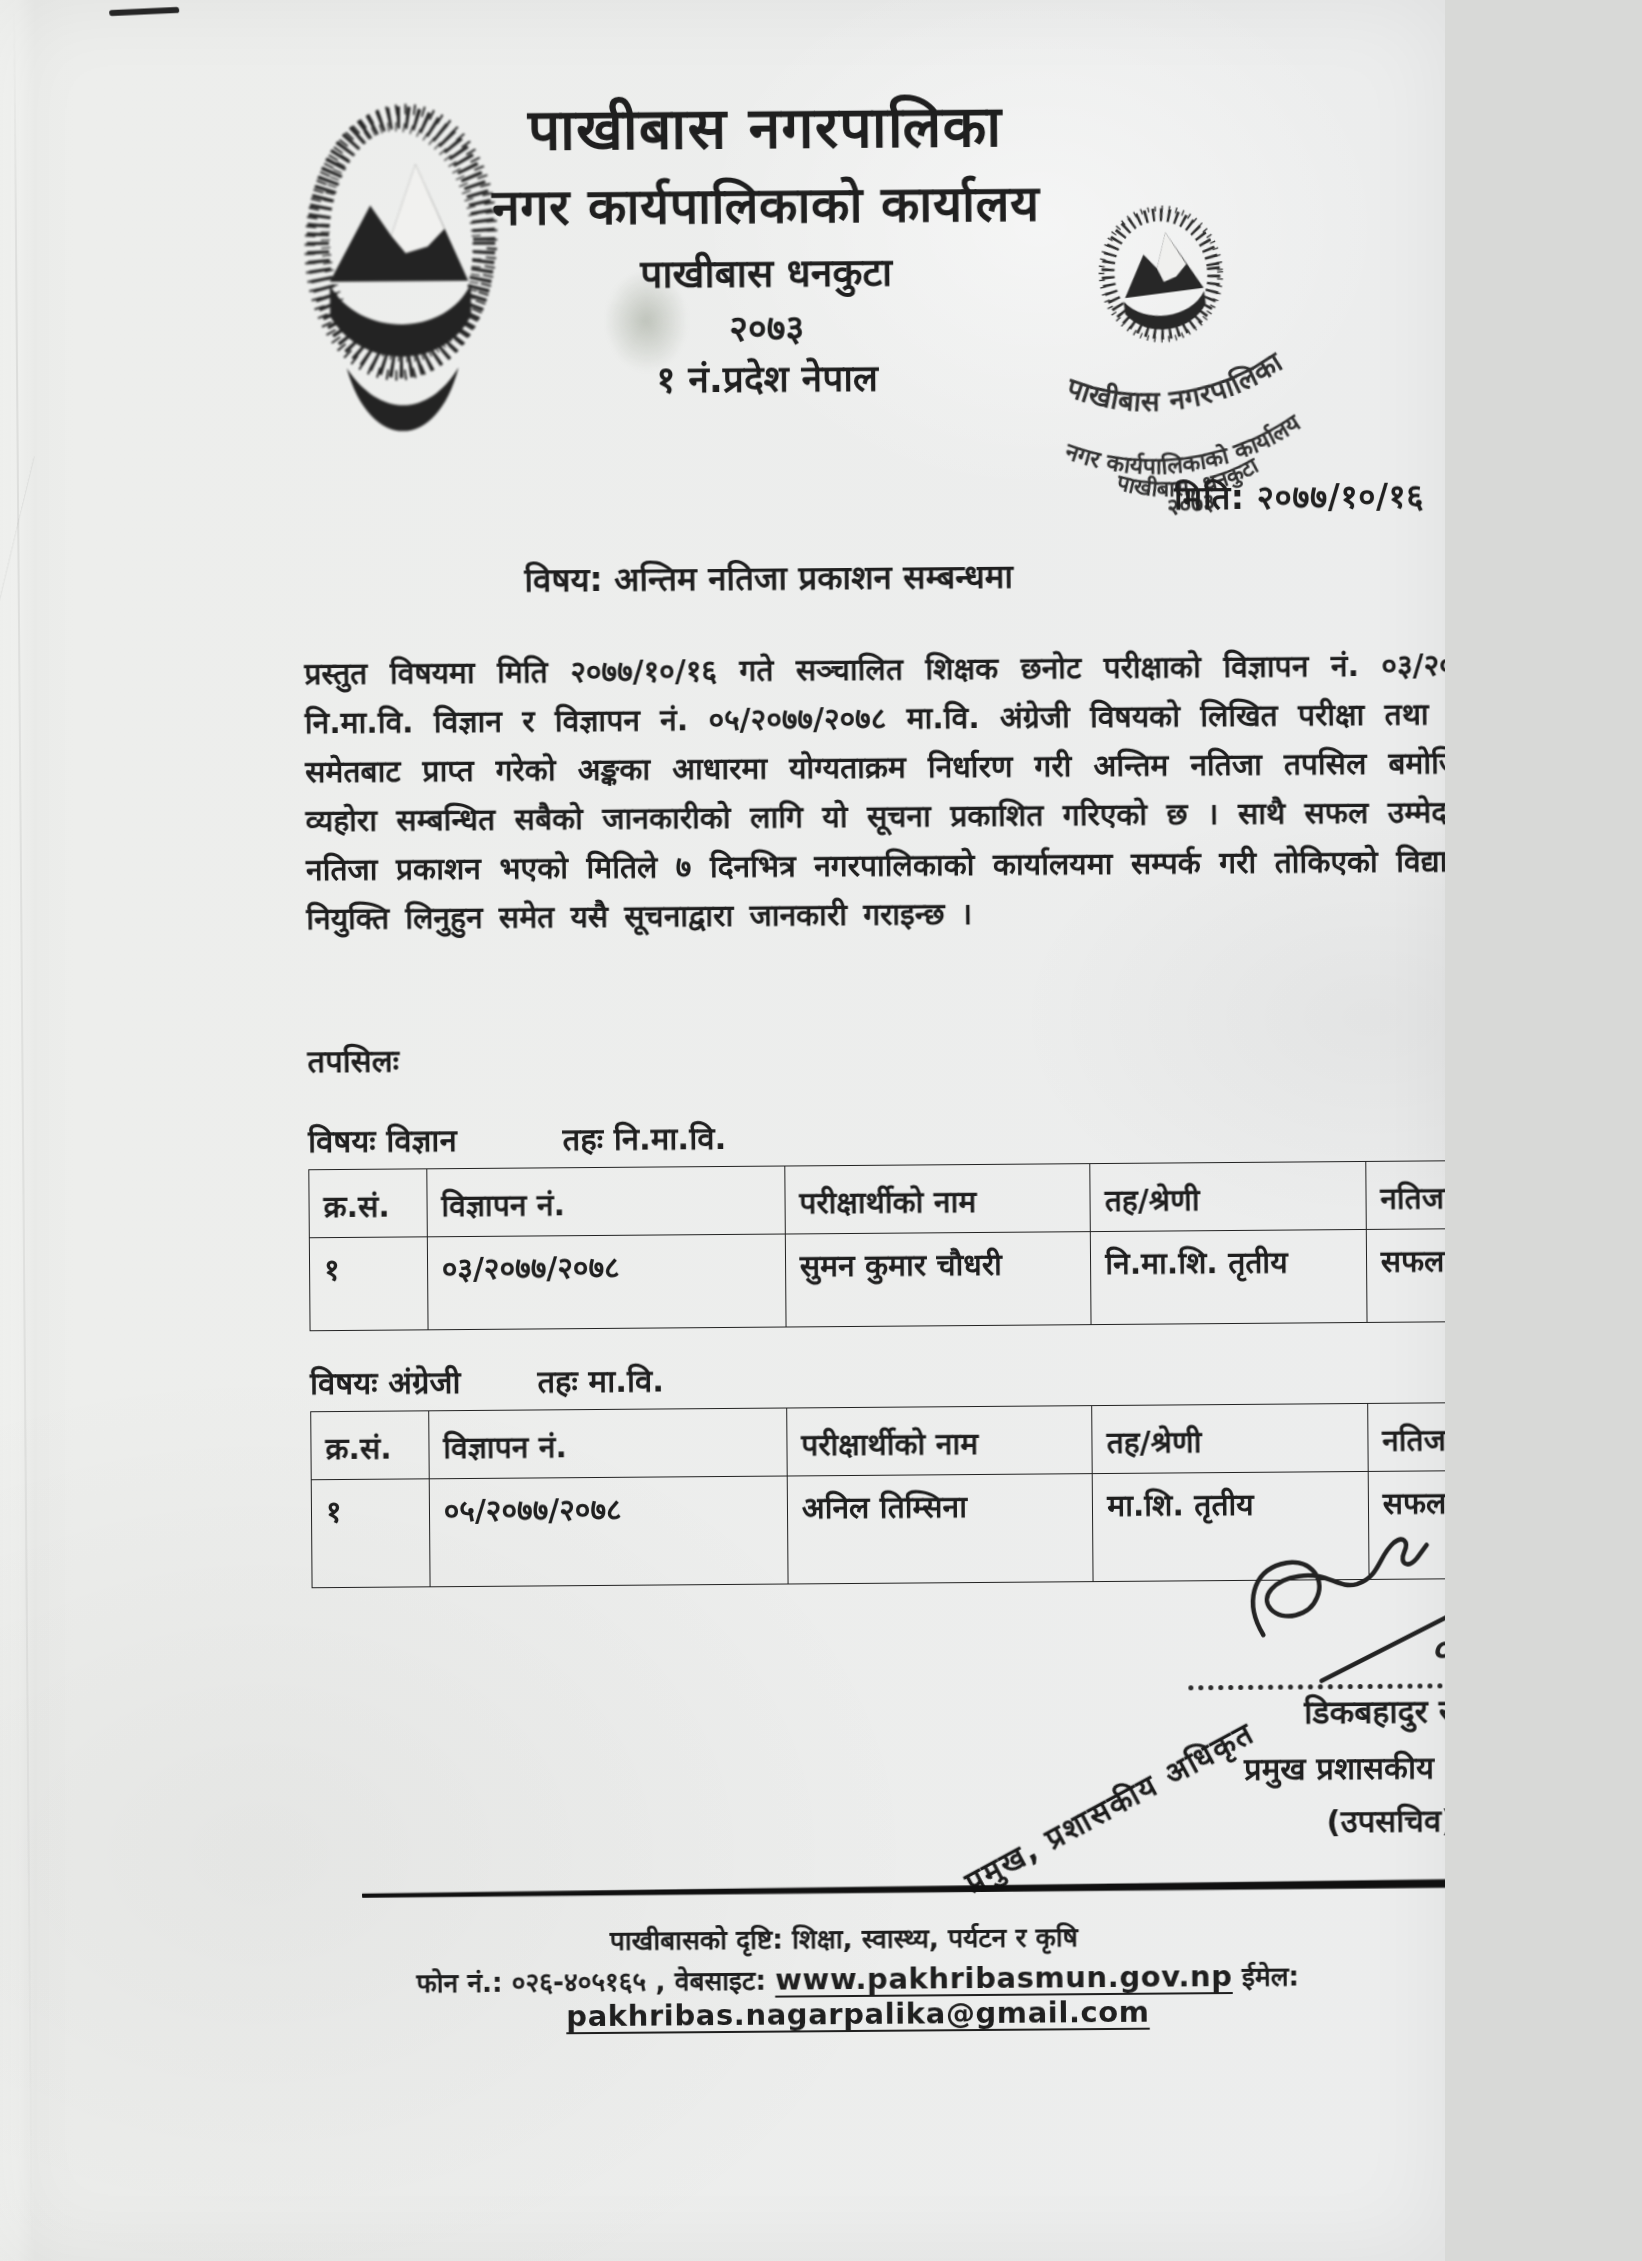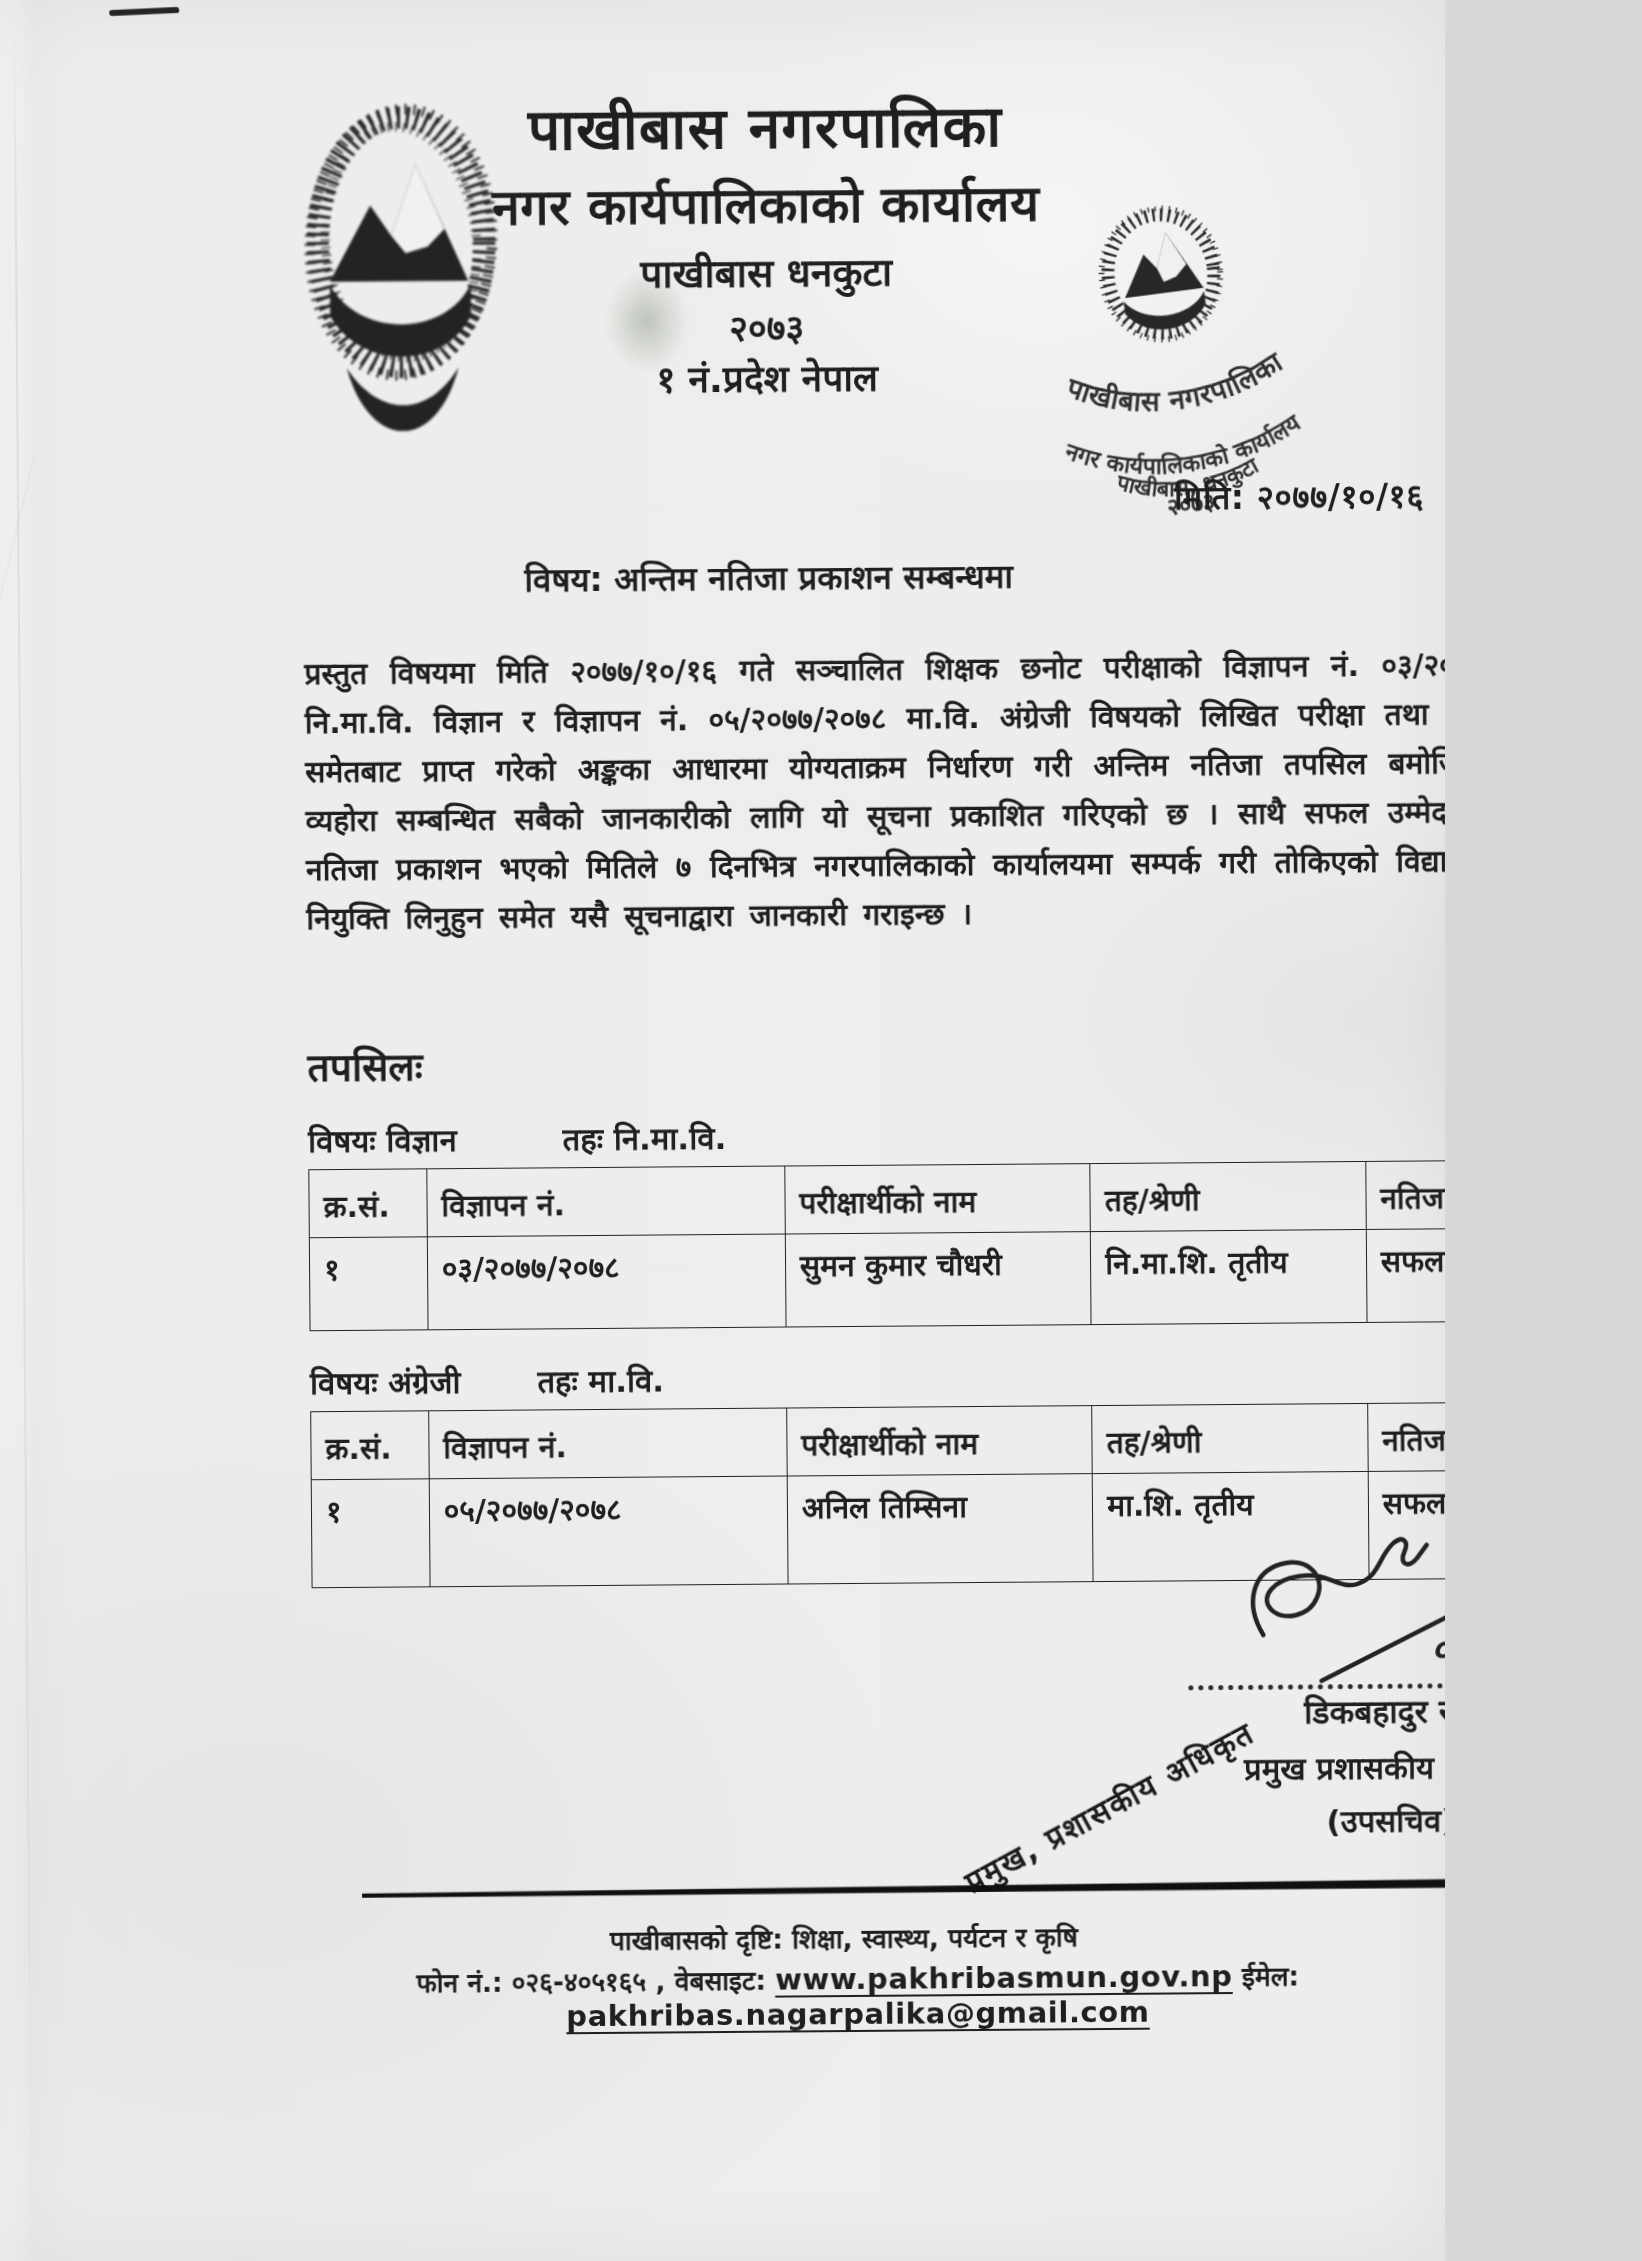--- a/index.html
+++ b/index.html
@@ -28,21 +28,21 @@
 
   .dateline{left:1179px;top:478px;width:387px;font-size:33px;font-weight:700;letter-spacing:0.6px;}
 
   .subject{left:412px;top:555px;width:722px;text-align:center;font-size:33px;font-weight:700;}
 
   .bodytext{
     left:308px;top:646px;width:1255px;font-size:30px;font-weight:700;
     line-height:49px;text-align:justify;word-spacing:5.8px;
   }
 
-  .tapasil{left:308px;top:1036px;font-size:39px;font-weight:700;}
+  .tapasil{left:308px;top:1036px;font-size:31px;font-weight:700;}
   .seclabels{left:308px;top:0;width:773px;display:flex;font-size:31px;font-weight:700;}
   .seclabels .lvl{margin-left:106px;}
   .sec1{top:1116px;} .sec2{top:1358px;}
   .sec2 .lvl{margin-left:77px;}
 
   table.results{border-collapse:collapse;width:1253px;table-layout:fixed;}
   .tbl1{left:308px;top:1166px;} .tbl2{left:308px;top:1408px;}
   table.results th,table.results td{
     border:1.9px solid #222;font-size:30px;font-weight:700;text-align:left;
     padding:10.3px 6.4px 6.4px 14px;overflow:hidden;white-space:nowrap;

